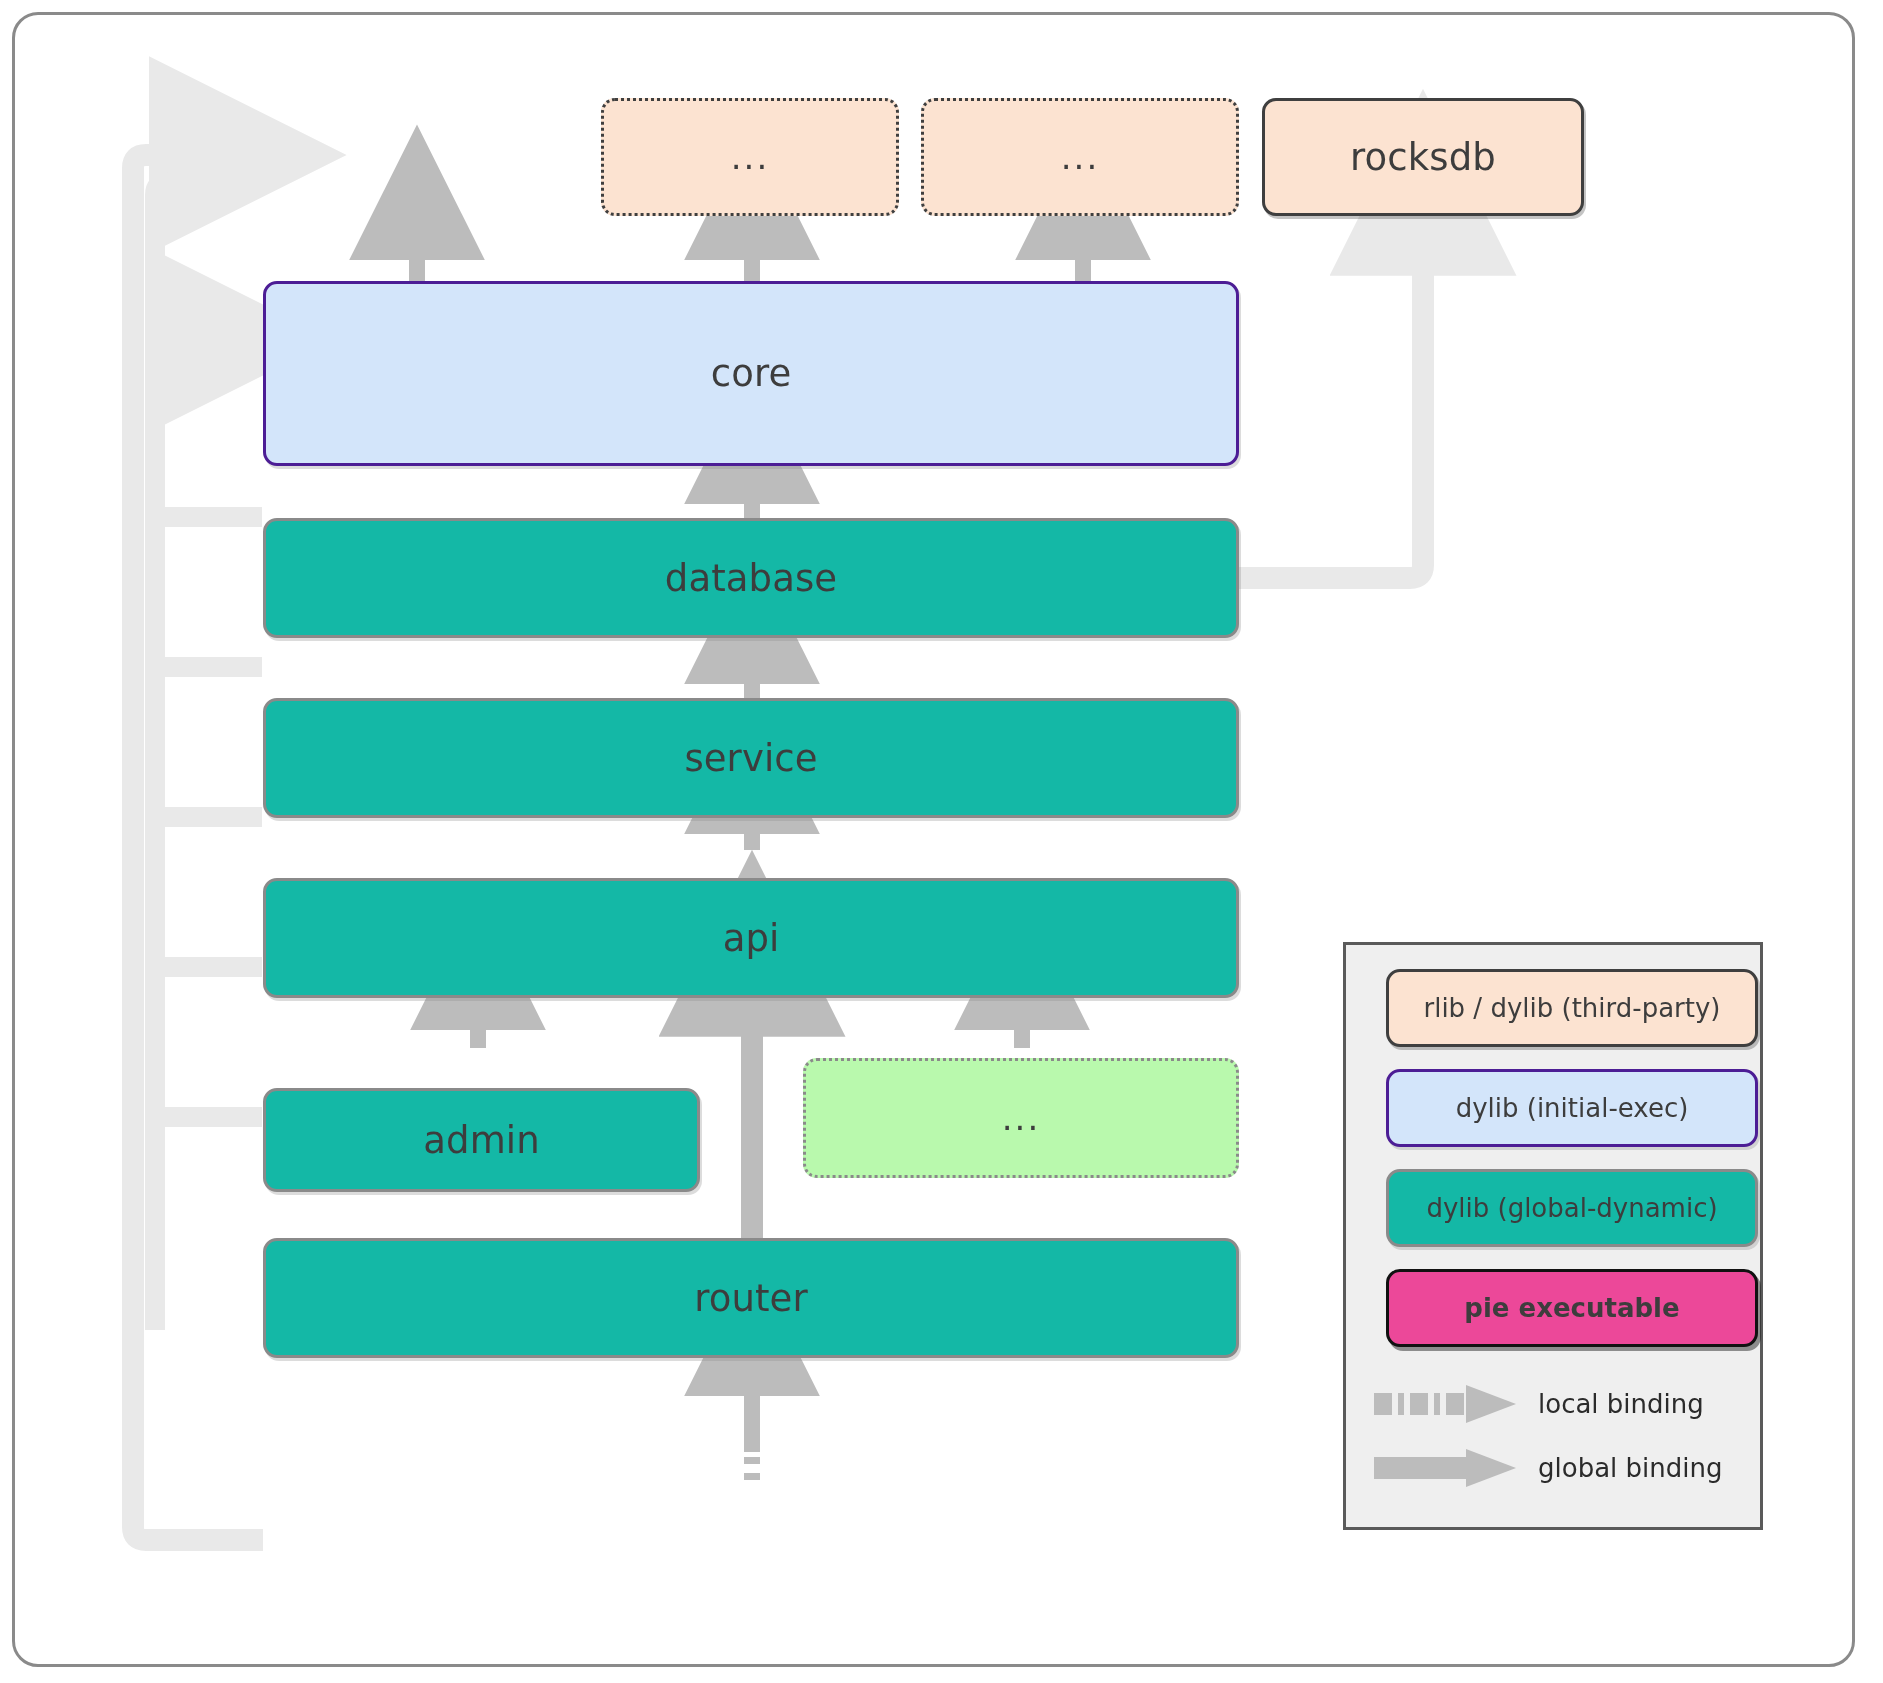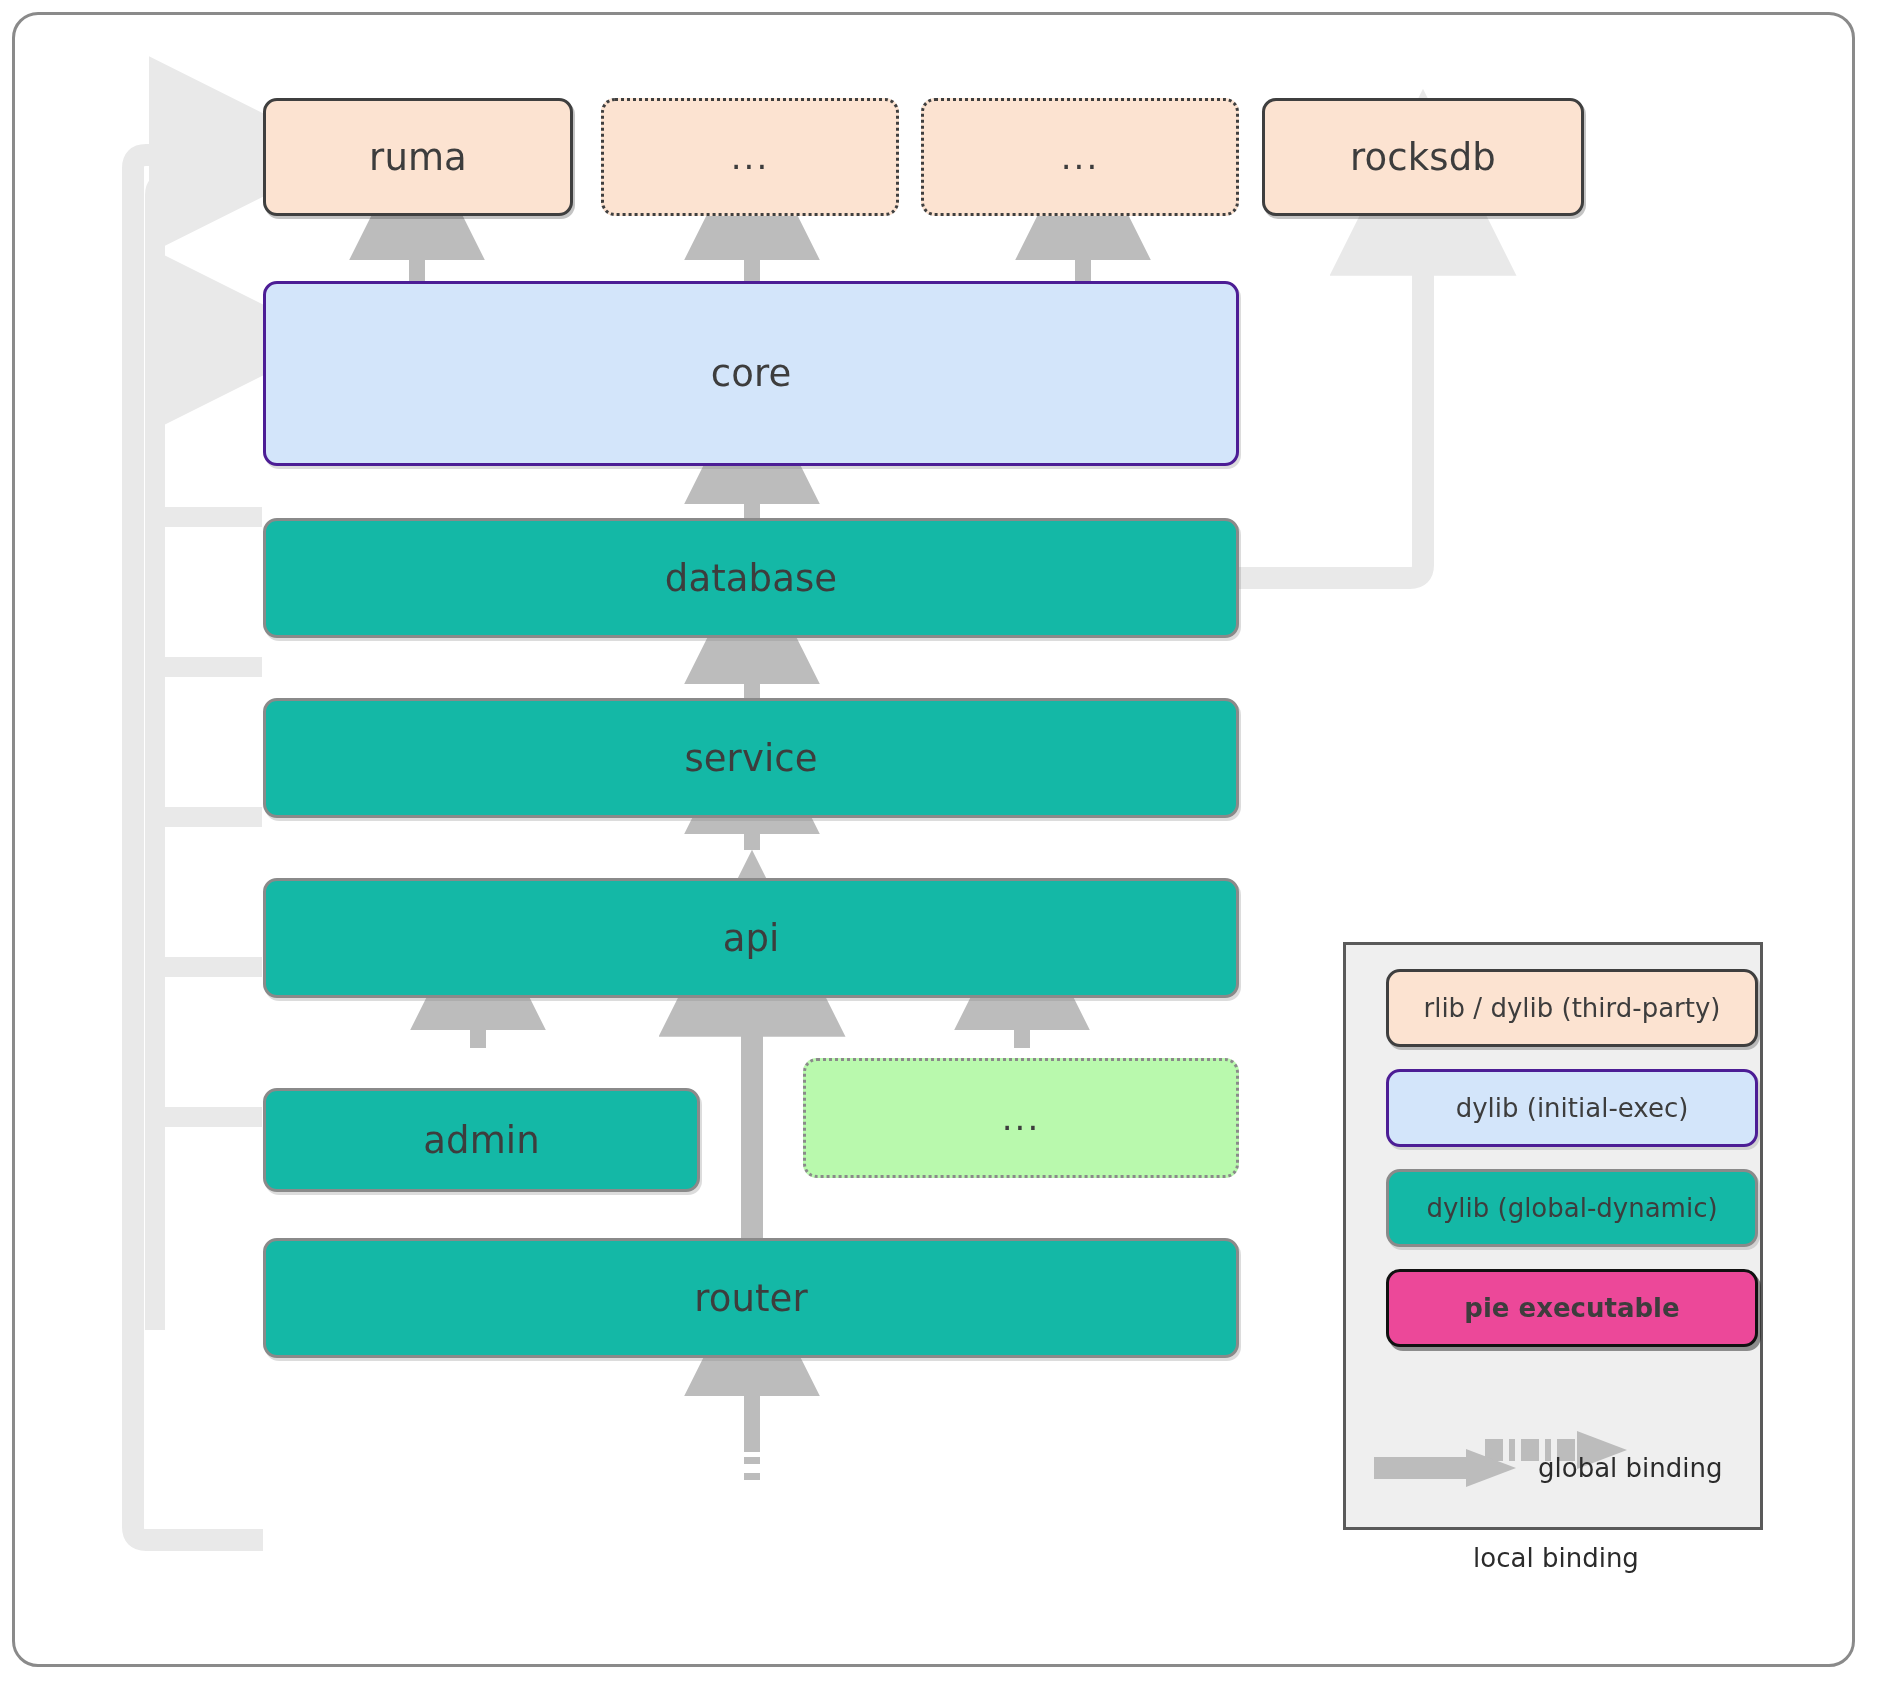--- a/index.html
+++ b/index.html
@@ -198,23 +198,20 @@
 
       <path d="M 1022,1048 L 1022,1008" stroke-width="16" marker-end="url(#midhead)"></path>
 
       <path d="M 752,1238 L 752,1006" stroke-width="22" marker-end="url(#midhead)"></path>
 
       <path d="M 752,1480 L 752,1448" stroke-width="16" stroke-dasharray="7 9"></path>
       <path d="M 752,1452 L 752,1374" stroke-width="16" marker-end="url(#midhead)"></path>
     </g>
   </svg>
 
-  <div class="node n-third" style="left:263px; top:98px; width:310px; height:118px;">
-    <span class="lbl">ruma</span>
-  </div>
 
   <div class="node n-third-dot" style="left:601px; top:98px; width:298px; height:118px;">
     <span class="lbl dots">...</span>
   </div>
 
   <div class="node n-third-dot" style="left:921px; top:98px; width:318px; height:118px;">
     <span class="lbl dots">...</span>
   </div>
 
   <div class="node n-third" style="left:1262px; top:98px; width:322px; height:118px;">
@@ -261,21 +258,21 @@
     </div>
 
     <div class="lg-chip n-green" style="top:224px;">
       <span>dylib (global-dynamic)</span>
     </div>
 
     <div class="lg-chip n-exec" style="top:324px;">
       <span>pie executable</span>
     </div>
 
-    <div class="lg-row" style="top:430px;flex-direction:column;">
+    <div class="lg-row" style="top:430px;">
       <svg class="lg-arrowbox" viewBox="0 0 150 46" xmlns="http://www.w3.org/2000/svg">
         <path d="M 4,23 L 100,23" stroke="#bcbcbc" stroke-width="22" stroke-dasharray="18 6 6 6 18 6 6 6" fill="none"></path>
         <path d="M 96,4 L 146,23 L 96,42 Z" fill="#bcbcbc"></path>
       </svg>
       <span class="lg-text">local binding</span>
     </div>
 
     <div class="lg-row" style="top:494px;">
       <svg class="lg-arrowbox" viewBox="0 0 150 46" xmlns="http://www.w3.org/2000/svg">
         <path d="M 4,23 L 100,23" stroke="#bcbcbc" stroke-width="22" fill="none"></path>

